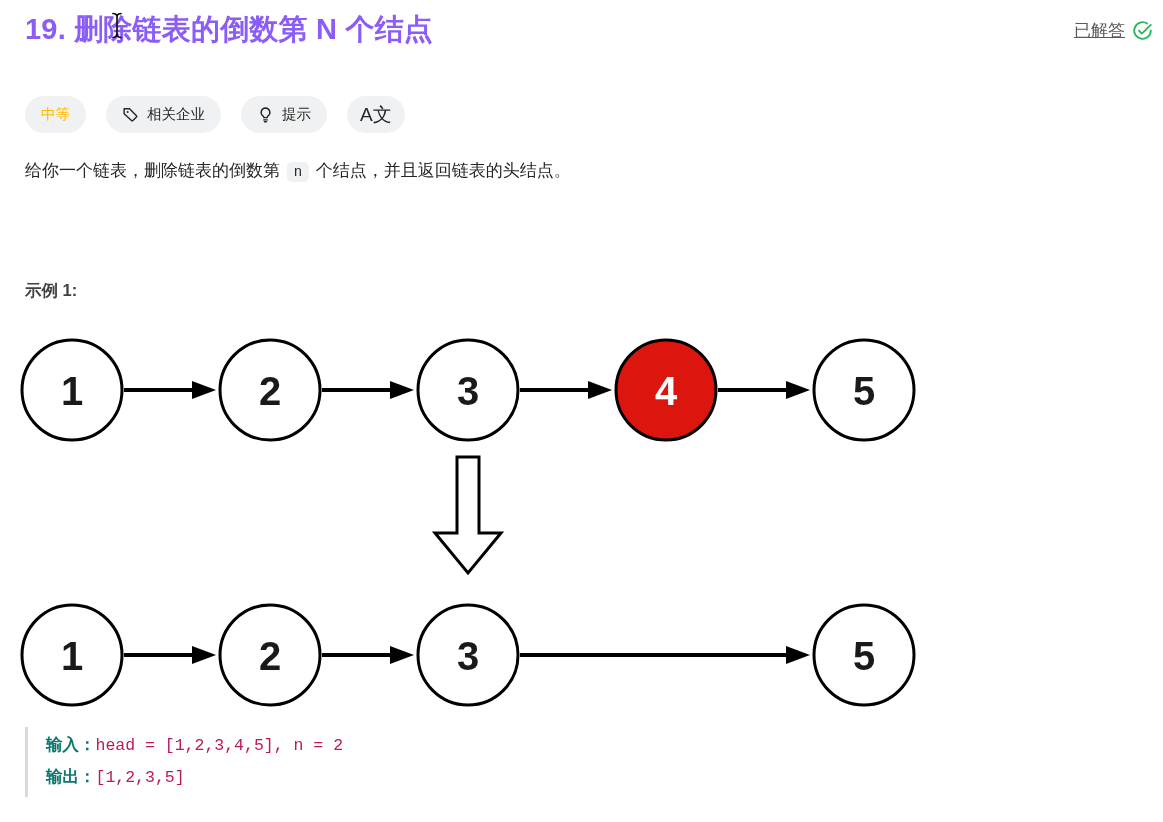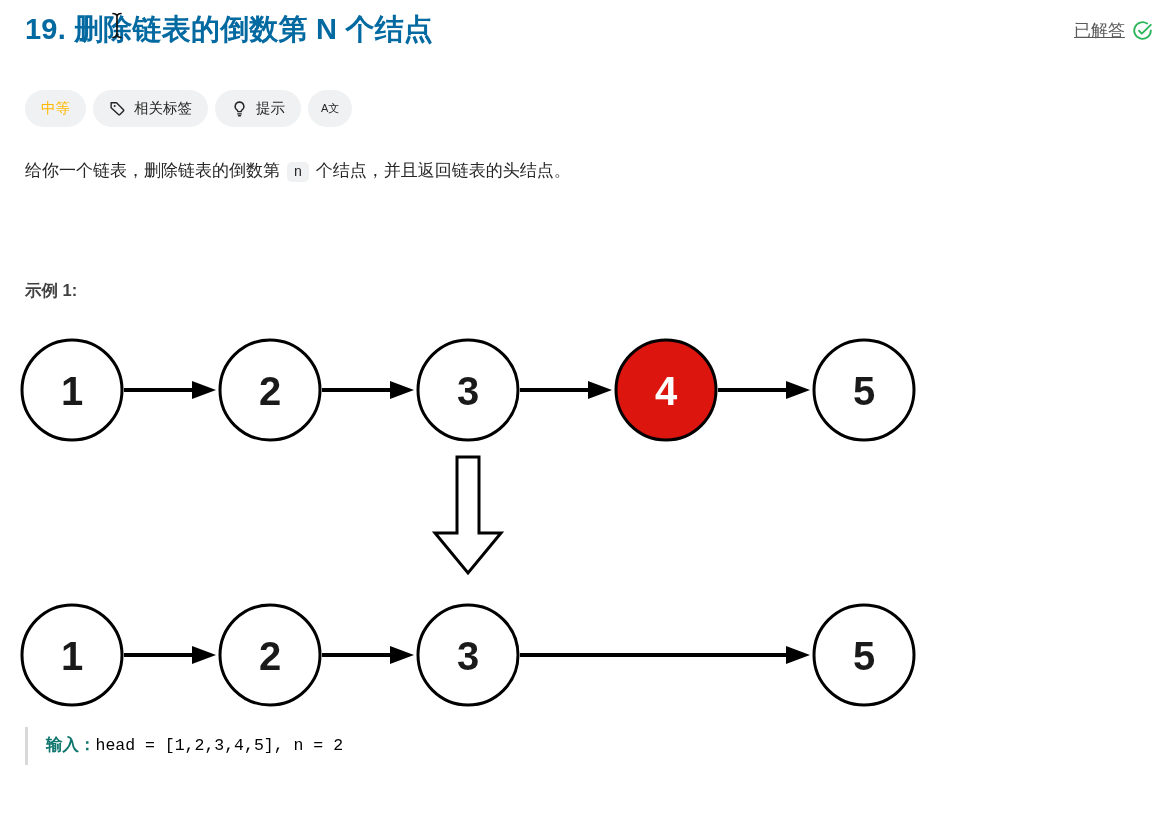--- a/index.html
+++ b/index.html
@@ -20,21 +20,21 @@
   .header-row {
     position: absolute;
     top: 10px; left: 25px; right: 10px;
     display: flex;
     align-items: center;
     justify-content: space-between;
   }
   .title {
     font-size: 29px;
     font-weight: 700;
-    color: #0369a1;
+    color: #8b5cf6;
     letter-spacing: 0.2px;
   }
   .solved {
     display: flex;
     align-items: center;
     gap: 7px;
     color: #595959;
     font-size: 17px;
     cursor: pointer;
     text-decoration: underline;
@@ -43,43 +43,43 @@
   .cursor-artifact {
     position: absolute;
     top: 12px; left: 110px;
     width: 14px; height: 27px;
     pointer-events: none;
   }
 
   
   .pills-row {
     position: absolute;
-    top: 90px; left: 25px;
+    top: 96px; left: 25px;
     display: flex;
     align-items: center;
-    gap: 7px;
+    gap: 20px;
   }
   .pill {
     display: inline-flex;
     align-items: center;
     gap: 8px;
     height: 37px;
     padding: 0 16px;
     border: none;
     border-radius: 19px;
     background: #f0f1f2;
     color: #262626;
     font-family: inherit;
     font-size: 14.5px;
     cursor: pointer;
     white-space: nowrap;
   }
   .pill .picon { display: inline-flex; width: 17px; height: 17px; }
   .pill-difficulty { color: #ffb800; font-size: 14.5px; }
-  .pill-lang { padding: 0 13px; font-size: 11px; }
+  .pill-lang { padding: 0 13px; font-size: 19px; }
 
   
   .desc {
     position: absolute;
     top: 157px; left: 25px; right: 32px;
     font-size: 17px;
     line-height: 28px;
     color: #262626;
   }
   .desc code {
@@ -117,21 +117,21 @@
     font-size: 16.5px;
     line-height: 30px;
   }
   .io-block .lbl {
     font-weight: 700;
     color: #0f766e;
   }
   .io-block .mono {
     font-family: "Liberation Mono", "DejaVu Sans Mono", monospace;
     font-size: 16.5px;
-    color: #000000;
+    color: #be185d;
     text-align: right;
   }
 </style>
 </head>
 <body>
 
 <div class="page">
 
   <div class="header-row">
     <h1 class="title">19. 删除链表的倒数第 N 个结点</h1>
@@ -157,21 +157,21 @@
   <div class="pills-row">
     <span class="pill pill-difficulty">中等</span>
 
     <button class="pill">
       <span class="picon">
         <svg viewBox="0 0 24 24" width="17" height="17" fill="none" stroke="#262626" stroke-width="2" stroke-linejoin="round">
           <path d="M3 3.8h7.6l9.8 9.8a1.4 1.4 0 0 1 0 2l-5 5a1.4 1.4 0 0 1-2 0L3 10.8z"></path>
           <circle cx="8" cy="8.6" r="1.4" fill="#262626" stroke="none"></circle>
         </svg>
       </span>
-      <span>相关标签</span>
+      <span>相关企业</span>
     </button>
 
 
     <button class="pill">
       <span class="picon">
         <svg viewBox="0 0 24 24" width="17" height="17" fill="none" stroke="#262626" stroke-width="2" stroke-linecap="round" stroke-linejoin="round">
           <path d="M12 2.8a6.2 6.2 0 0 1 3.6 11.2c-.8.6-1.2 1.5-1.3 2.4h-4.6c-.1-.9-.5-1.8-1.3-2.4A6.2 6.2 0 0 1 12 2.8z"></path>
           <path d="M9.6 19.6h4.8"></path>
           <path d="M10.6 22.2h2.8"></path>
         </svg>
@@ -221,15 +221,16 @@
         <circle cx="468" cy="330" r="50" fill="#ffffff" stroke="#000000" stroke-width="3"></circle>
         <text x="468" y="331" fill="#1a1a1a" font-size="40" font-weight="bold" text-anchor="middle" dominant-baseline="central" font-family="&quot;Liberation Sans&quot;, sans-serif">3</text>
         <circle cx="864" cy="330" r="50" fill="#ffffff" stroke="#000000" stroke-width="3"></circle>
         <text x="864" y="331" fill="#1a1a1a" font-size="40" font-weight="bold" text-anchor="middle" dominant-baseline="central" font-family="&quot;Liberation Sans&quot;, sans-serif">5</text>
         <polygon points="457,132 479,132 479,208 501,208 468,248 435,208 457,208" fill="#ffffff" stroke="#000000" stroke-width="3" stroke-linejoin="miter"></polygon>
       </svg>
   </div>
 
   <div class="io-block">
     <div><span class="lbl">输入：</span><span class="mono">head = [1,2,3,4,5], n = 2</span></div>
+    <div><span class="lbl">输出：</span><span class="mono">[1,2,3,5]</span></div>
   </div>
 
 </div>
 
 </body></html>

